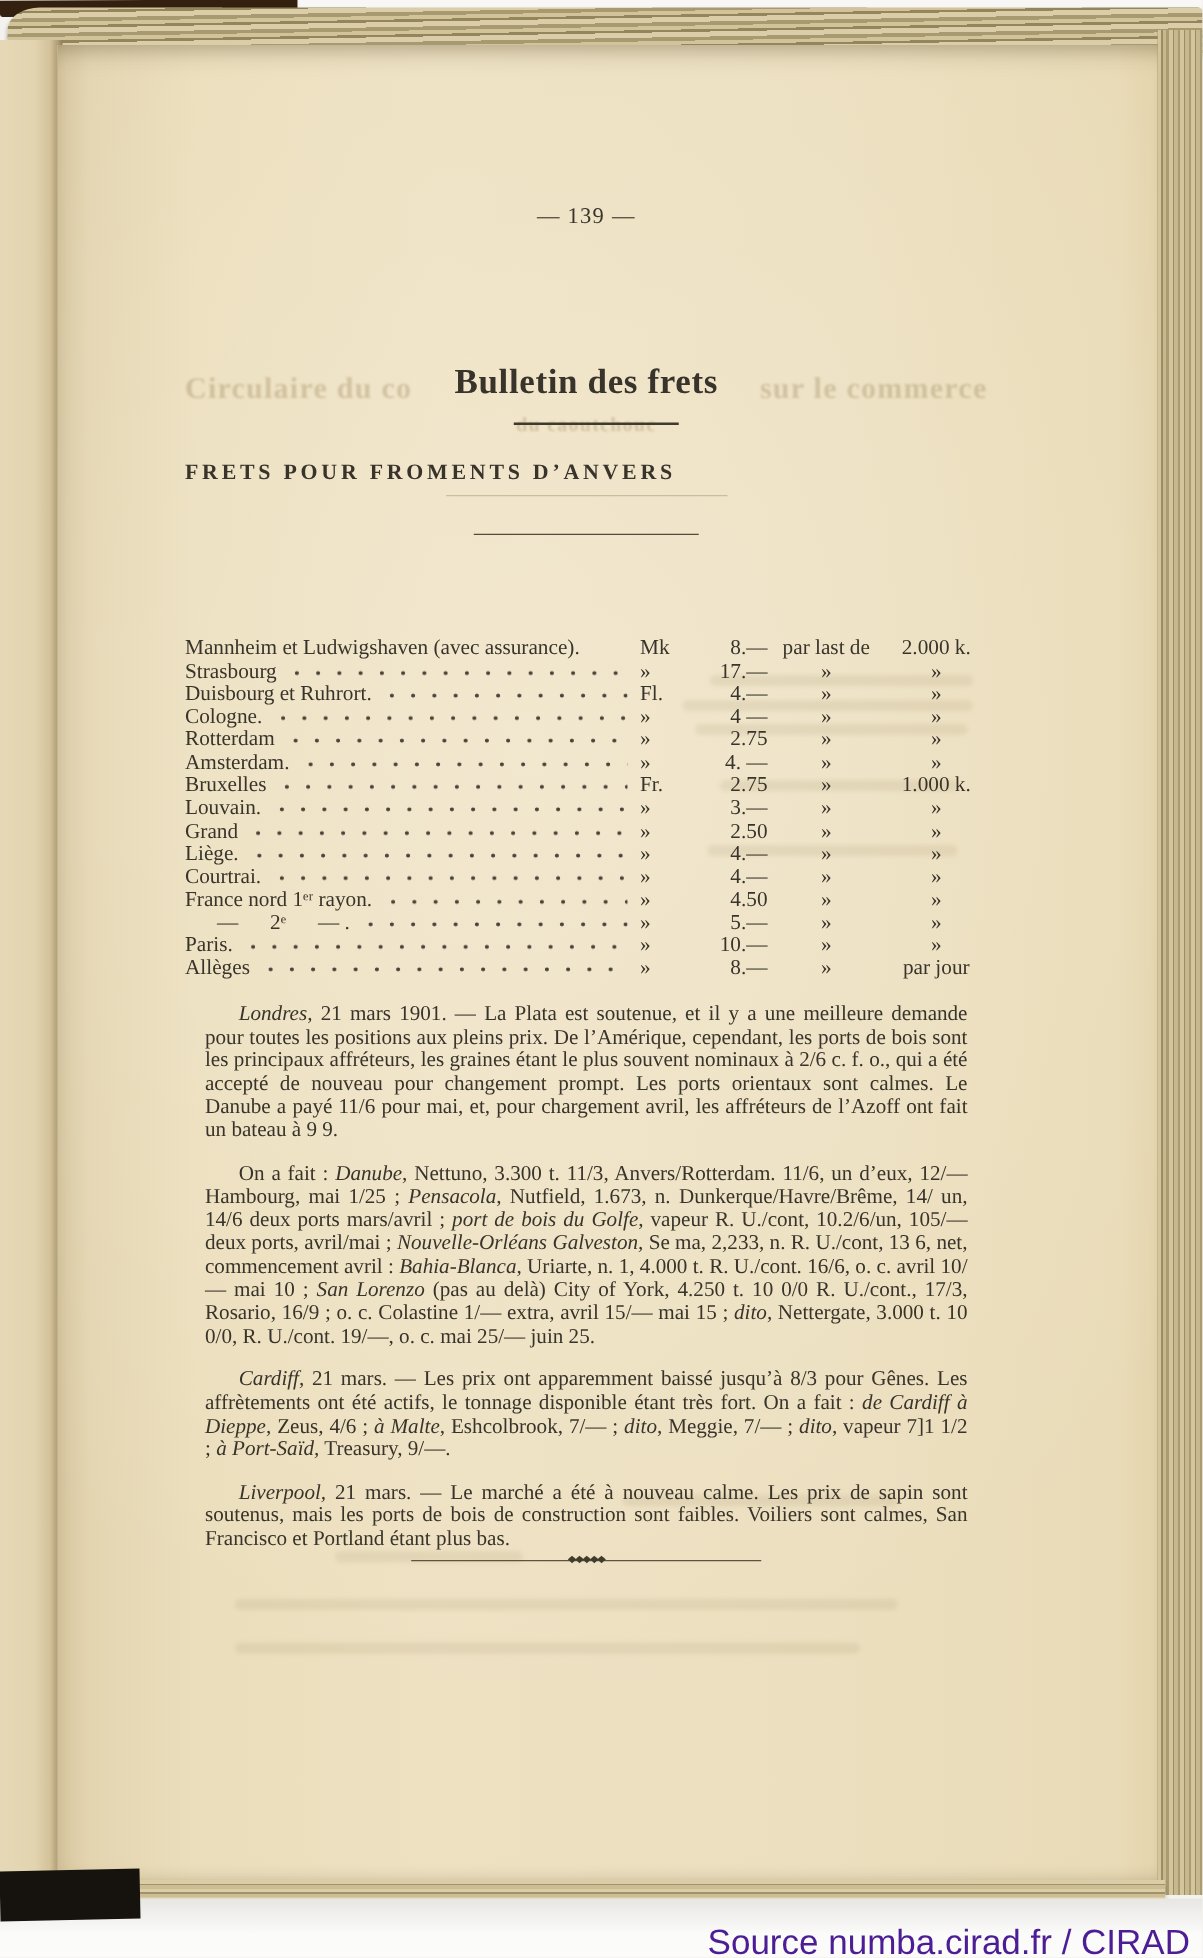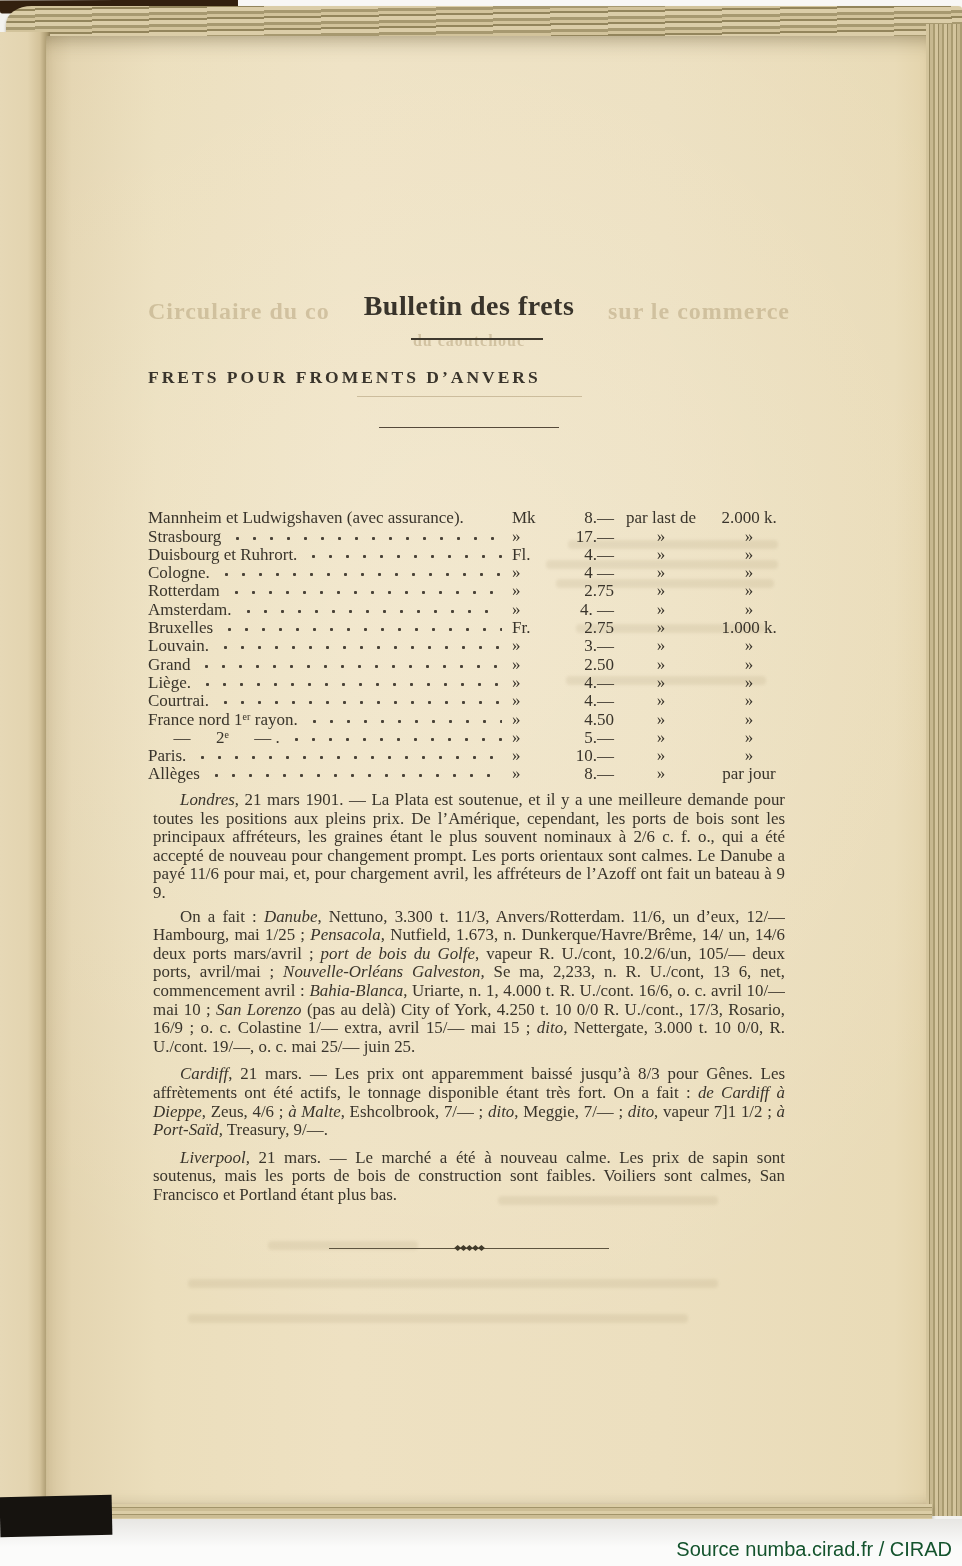--- a/index.html
+++ b/index.html
@@ -22,21 +22,21 @@
   .edges-right{position:absolute;top:24px;right:0;width:36px;height:1492px;
     background:repeating-linear-gradient(90deg,#d4c59d 0 3px,#9a8c63 3px 4px,#c7b88f 4px 7px,#aa9c71 7px 9px);}
   .edges-bottom{position:absolute;left:58px;top:1504px;width:874px;height:15px;
     background:repeating-linear-gradient(180deg,#dbcda6 0 3px,#a2946a 3px 4px,#ccbd94 4px 7px);
     box-shadow:0 3px 4px rgba(70,60,35,.35);}
   .bottom-strip{position:absolute;left:0;top:1519px;width:962px;height:47px;
     background:linear-gradient(180deg,#e7e6e3,#fbfbfa 60%);}
   .cover-bottom{position:absolute;left:0;top:1496px;width:112px;height:40px;background:#16130f;
     transform:rotate(-1.2deg);}
   .source-bar{position:absolute;right:10px;top:1538px;height:24px;
-    font-family:"Liberation Sans",sans-serif;font-size:20px;color:#14532d;}
+    font-family:"Liberation Sans",sans-serif;font-size:28px;color:#4c1d95;}
   
   .page{position:absolute;left:46px;top:36px;width:884px;height:1472px;
     background:
       radial-gradient(120% 85% at 45% 38%, rgba(255,253,246,.25), rgba(0,0,0,0) 62%),
       linear-gradient(90deg,#d6c59e 0,#e4d5b1 26px,#ebdebc 110px,#eee1c2 300px,#ecdfbf 70%,#e9dbb7 96%,#e3d3ab 100%);
     box-shadow:inset 0 16px 20px -14px rgba(90,75,40,.5), inset 0 -12px 16px -12px rgba(90,75,40,.4);}
   .content{position:absolute;left:102px;top:0;width:642px;height:100%;color:#39342b;}
   
   .ghost{position:absolute;color:#a8936a;opacity:.42;filter:blur(.7px);font-weight:bold;}
   .ghost-h1{top:262px;left:0;right:0;display:flex;justify-content:space-between;font-size:24px;letter-spacing:1px;}
@@ -59,21 +59,21 @@
   .lead{flex:1;height:15px;align-self:flex-end;margin:0 10px 2px 8px;
     background-image:radial-gradient(circle,#4a4338 1.3px,rgba(0,0,0,0) 1.8px);
     background-size:17px 15px;background-repeat:repeat-x;background-position:0 1px;}
   .lead.nolead{background-image:none;}
   .cur{width:56px;}
   .val{width:46px;text-align:right;}
   .c4{width:94px;text-align:center;}
   .c5{width:82px;text-align:center;}
   
   .paras{position:absolute;top:750px;left:0;width:642px;}
-  .para{margin:5px;text-align:justify;text-indent:27px;font-size:16.9px;line-height:18.6px;}
+  .para{margin:16px;text-align:justify;text-indent:27px;font-size:16.9px;line-height:18.6px;}
   .para:nth-child(3),.para:nth-child(4){margin-top:9px;}
   .it{font-style:italic;}
   
   .divider{position:absolute;top:1206px;left:50%;margin-left:-140px;width:280px;height:12px;}
   .divider-line{position:absolute;left:0;right:0;top:6px;border-top:1px solid #5d5440;}
   .divider-diamonds{position:absolute;left:50%;transform:translateX(-50%) scaleY(.85);top:0;
     font-size:9px;letter-spacing:-1px;color:#413b2b;}
 </style>
 </head>
 <body>
@@ -98,20 +98,21 @@
       <div class="smudge" style="top:504px;left:420px;width:210px"></div>
       <div class="smudge" style="top:524px;left:398px;width:232px"></div>
       <div class="smudge" style="top:543px;left:408px;width:218px"></div>
       <div class="smudge" style="top:588px;left:428px;width:190px"></div>
       <div class="smudge" style="top:640px;left:418px;width:200px"></div>
       <div class="smudge" style="top:1160px;left:350px;width:220px"></div>
       <div class="smudge" style="top:1205px;left:120px;width:150px"></div>
       <div class="smudge" style="top:1243px;left:40px;width:530px"></div>
       <div class="smudge" style="top:1278px;left:40px;width:500px"></div>
 
+      <div class="pagenum">— 139 —</div>
       <div class="title">Bulletin des frets</div>
       <div class="title-rule"></div>
       <div class="subtitle">FRETS POUR FROMENTS D’ANVERS</div>
       <div class="rule2"></div>
 
       <div class="rates">
           <div class="trow">
             <span class="place">Mannheim et Ludwigshaven (avec assurance).</span>
             <span class="lead nolead"></span>
             <span class="cur">Mk</span>

